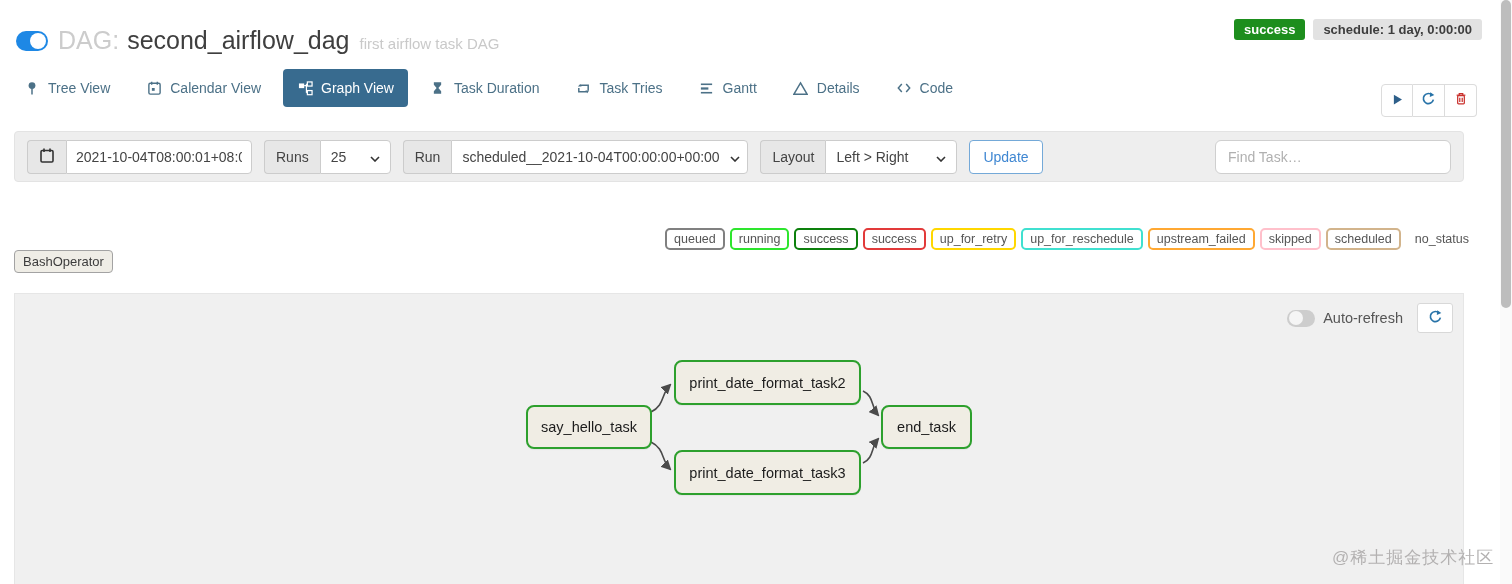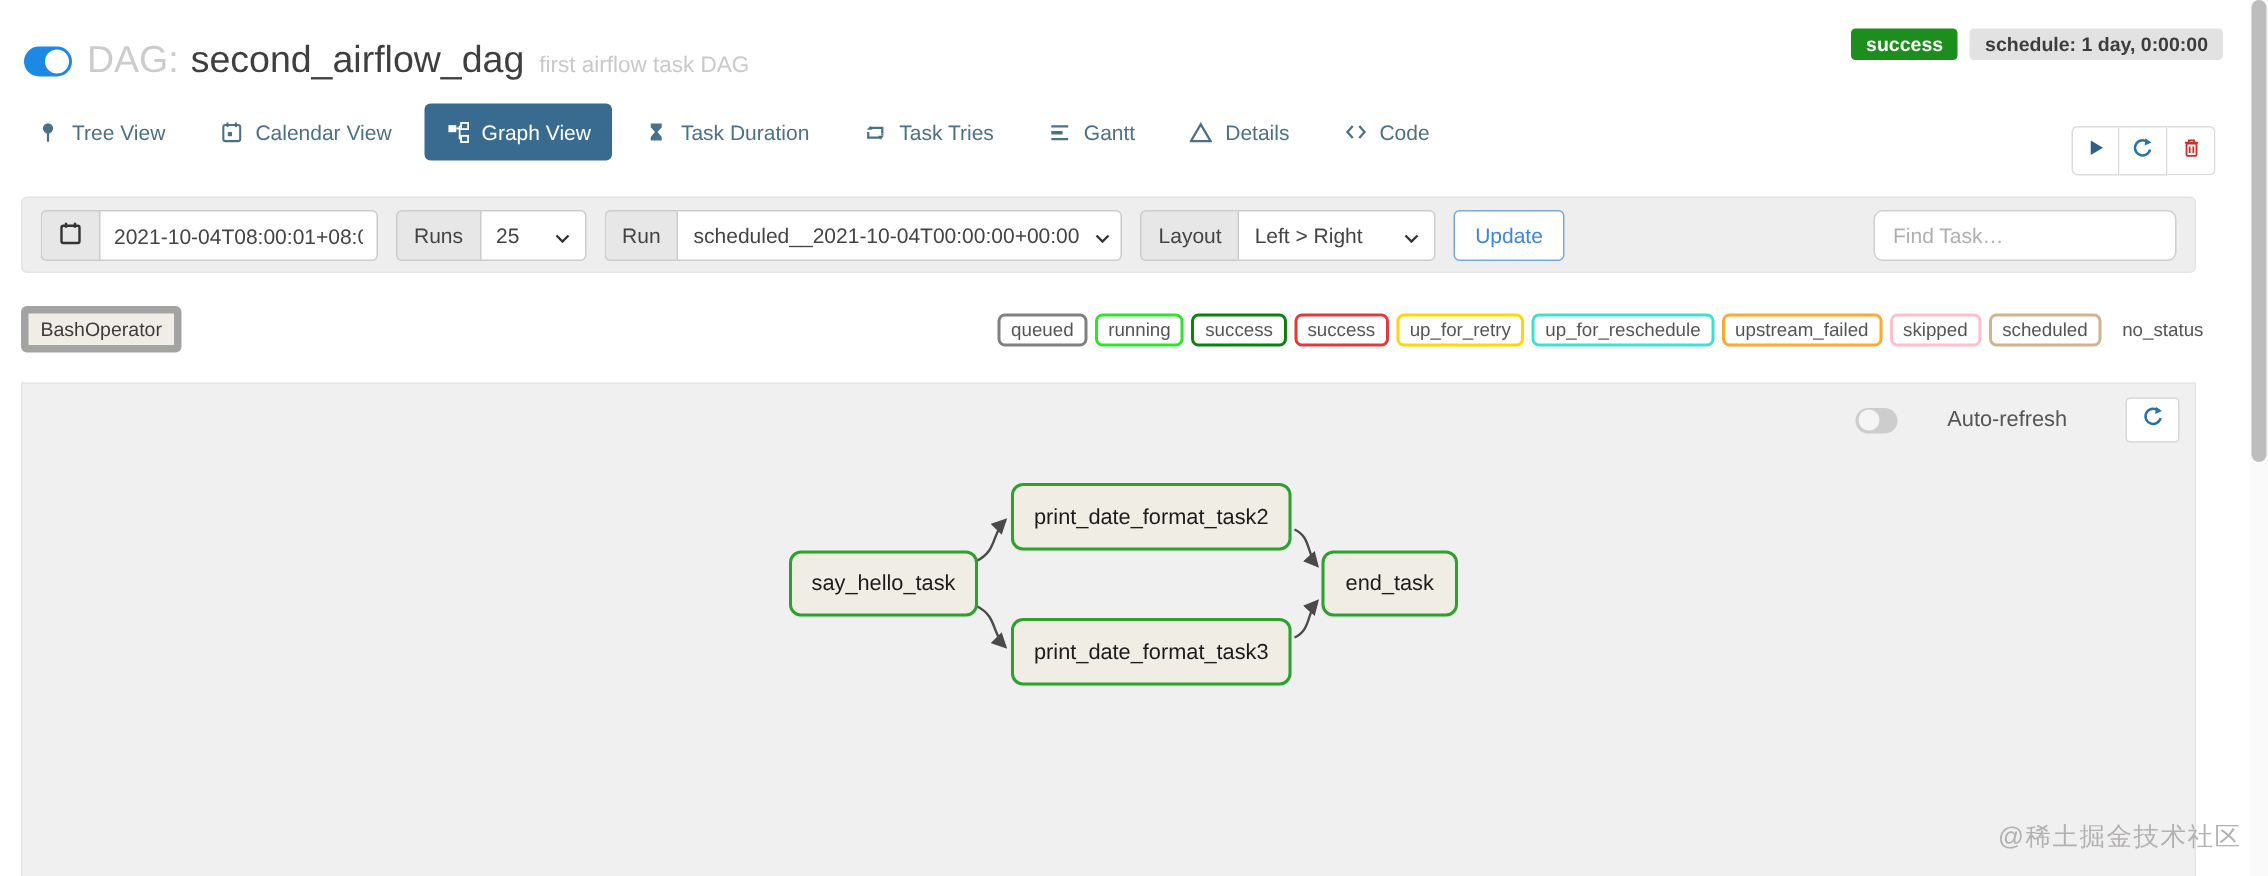--- a/index.html
+++ b/index.html
@@ -43,37 +43,37 @@
   .addon.first { border-radius:4px 0 0 4px; border-right:none; }
   .tinput { border:1px solid #cccccc; background:#fff; height:34px; font-size:14px; color:#444;
             padding:0 9px; font-family:"Liberation Sans",sans-serif; outline:none; }
   .tinput.last { border-radius:0 4px 4px 0; }
   .fakesel { border:1px solid #cccccc; background:#fff; height:34px; display:flex; align-items:center;
              justify-content:space-between; font-size:14px; color:#444; padding:0 10px; cursor:pointer;
              border-radius:0 4px 4px 0; gap:10px; white-space:nowrap; }
   .update-btn { height:34px; padding:0 13px; background:#fff; border:1px solid #74a9d8; color:#3f87d2;
                 font-size:14px; border-radius:4px; cursor:pointer; font-family:"Liberation Sans",sans-serif; }
   .spacer { flex:1; }
-  .find-input { width:202px; height:34px; border:1px solid #cfcfcf; border-radius:6px; padding:0 12px;
+  .find-input { width:236px; height:34px; border:1px solid #cfcfcf; border-radius:6px; padding:0 12px;
                 font-size:14px; color:#7f1d1d; outline:none; font-family:"Liberation Sans",sans-serif; }
   .find-input::placeholder { color:#b0b0b0; }
 
   
   .legend { margin:22px 34px 0 14px; display:flex; align-items:center; }
-  .op-badge { background:#efede6; border:5px solid #a3a3a3; border-radius:4px; padding:3px 8px;
-              font-size:13px; color:#3c3c3c; }
+  .op-badge { background:#efede6; border:1px solid #a3a3a3; border-radius:4px; padding:3px 8px;
+              font-size:13px; color:#3c3c3c;margin-top:46px; }
   .states { margin-left:auto; display:flex; align-items:center; gap:5px; }
   .sbadge { background:#fff; border:2px solid #888; border-radius:5px; padding:2px 7px;
             font-size:12.5px; color:#555; white-space:nowrap; }
   .sbadge.noborder { border-color:transparent; background:transparent; }
 
   
   .panel { position:relative; margin:20px 0 0 14px; width:1450px; height:360px;
            background:#f0f0f0; border:1px solid #e6e6e6; }
-  .autorefresh { position:absolute; top:9px; right:10px; display:flex; align-items:center;gap:25px; }
+  .autorefresh { position:absolute; top:9px; right:10px; display:flex; align-items:center; }
   .toggle-off { width:28px; height:17px; border-radius:9px; background:#cdcdcd; position:relative; cursor:pointer; }
   .toggle-off .knob { position:absolute; left:2px; top:1.5px; width:14px; height:14px; border-radius:50%; background:#f5f5f5; }
   .ar-label { font-size:14.5px; color:#555; margin:0 14px 0 8px; }
   .panel-refresh { width:36px; height:30px; background:#fff; border:1px solid #d8d8d8; border-radius:3px;
                    display:flex; align-items:center; justify-content:center; cursor:pointer; }
   .edges { position:absolute; left:0; top:0; pointer-events:none; }
   .node { position:absolute; border:2px solid #2da02d; border-radius:8px; background:#f0ede4;
           display:flex; align-items:center; justify-content:center; font-size:14.5px; color:#1c1c1c;
           cursor:pointer; box-shadow:0 1px 1px rgba(0,0,0,.05); }
 

